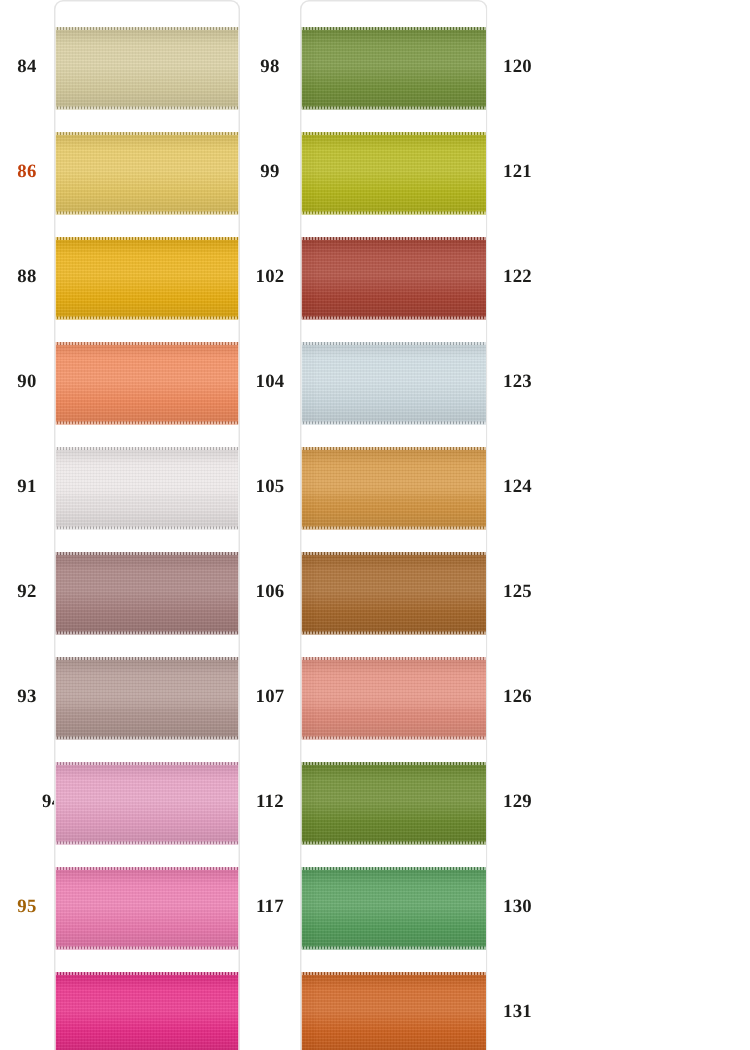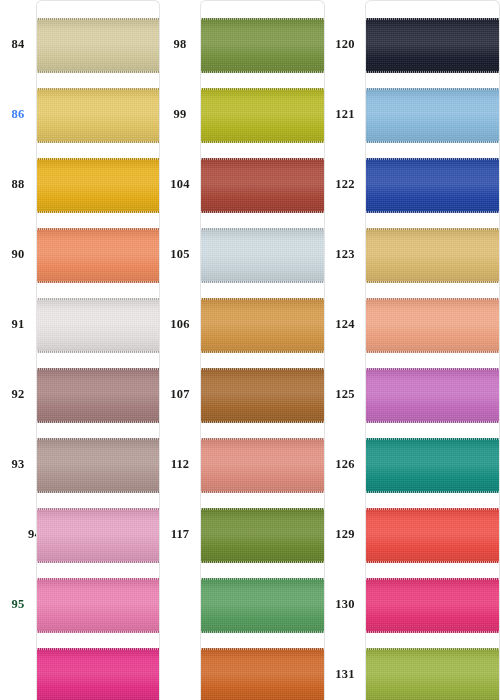--- a/index.html
+++ b/index.html
@@ -24,21 +24,21 @@
   }
 
   .swatch-column {
     position: relative;
     display: flex;
     flex-direction: row;
     align-items: stretch;
   }
   .col-0 { width: 160px; }
   .col-1 { width: 165px; }
-  .col-2 { width: 175px; }
+  .col-2 { width: 175px; flex-direction: column; }
 
   
   .label-gutter {
     position: relative;
     flex: 0 0 auto;
     display: flex;
     flex-direction: column;
     box-sizing: border-box;
   }
   .col-0 .label-gutter { width: 36px; }
@@ -150,42 +150,42 @@
 <body>
 
 <div id="chart-root" style="background: rgb(255, 255, 255);">
     <div class="swatch-column col-0">
       <div class="label-gutter">
         <div style="height: 9px; flex: 0 0 9px;"></div>
         <div class="swatch-row">
           <span class="code-label" style="color: rgb(29, 29, 27);">84</span>
         </div>
         <div class="swatch-row">
-          <span class="code-label" style="color: #3b82f6;">86</span>
+          <span class="code-label" style="color: #c2410c;">86</span>
         </div>
         <div class="swatch-row">
           <span class="code-label" style="color: rgb(29, 29, 27);">88</span>
         </div>
         <div class="swatch-row">
           <span class="code-label" style="color: rgb(29, 29, 27);">90</span>
         </div>
         <div class="swatch-row">
           <span class="code-label" style="color: rgb(29, 29, 27);">91</span>
         </div>
         <div class="swatch-row">
           <span class="code-label" style="color: rgb(29, 29, 27);">92</span>
         </div>
         <div class="swatch-row">
           <span class="code-label" style="color: rgb(29, 29, 27);">93</span>
         </div>
         <div class="swatch-row">
           <span class="code-label" style="color: rgb(29, 29, 27); padding-left: 28px;">94</span>
         </div>
         <div class="swatch-row">
-          <span class="code-label" style="color: #14532d;">95</span>
+          <span class="code-label" style="color: #a16207;">95</span>
         </div>
         <div class="spacer-row"></div>
       </div>
       <div class="card">
         <div class="swatch-row">
           <div class="ribbon" style="background-color: rgb(217, 207, 160);"></div>
         </div>
         <div class="swatch-row">
           <div class="ribbon" style="background-color: rgb(232, 202, 98);"></div>
         </div>
@@ -218,20 +218,23 @@
     <div class="swatch-column col-1">
       <div class="label-gutter">
         <div style="height: 9px; flex: 0 0 9px;"></div>
         <div class="swatch-row">
           <span class="code-label" style="color: rgb(29, 29, 27);">98</span>
         </div>
         <div class="swatch-row">
           <span class="code-label" style="color: rgb(29, 29, 27);">99</span>
         </div>
         <div class="swatch-row">
+          <span class="code-label" style="color: rgb(29, 29, 27);">102</span>
+        </div>
+        <div class="swatch-row">
           <span class="code-label" style="color: rgb(29, 29, 27);">104</span>
         </div>
         <div class="swatch-row">
           <span class="code-label" style="color: rgb(29, 29, 27);">105</span>
         </div>
         <div class="swatch-row">
           <span class="code-label" style="color: rgb(29, 29, 27);">106</span>
         </div>
         <div class="swatch-row">
           <span class="code-label" style="color: rgb(29, 29, 27);">107</span>

